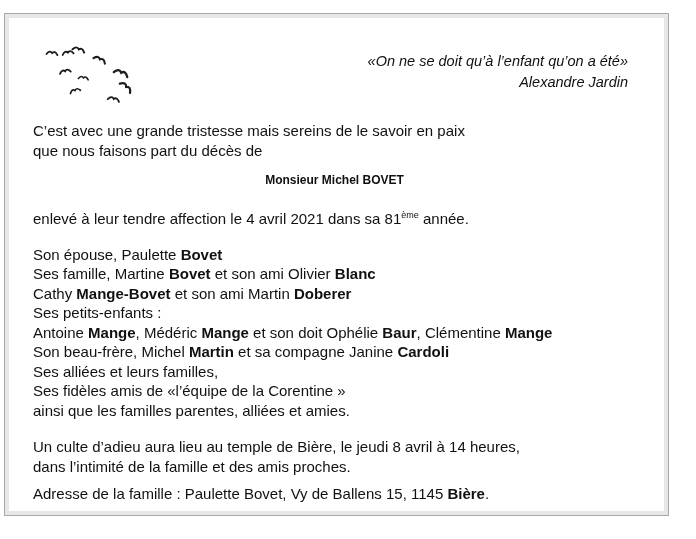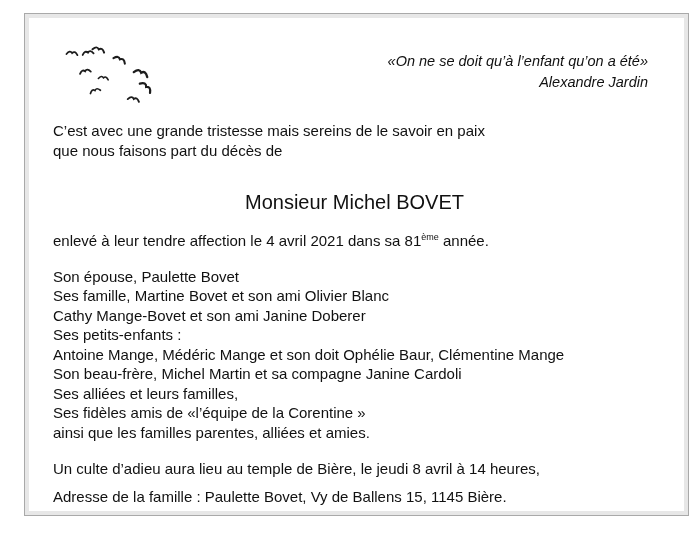--- a/index.html
+++ b/index.html
@@ -6,21 +6,21 @@
   body {
     width: 696px; height: 539px;
     background: #ffffff;
     font-family: "Liberation Sans", sans-serif;
     color: #111111;
     position: relative;
     overflow: hidden;
   }
   .frame {
     position: absolute;
-    left: 24px; top: 13px;
+    left: 4px; top: 13px;
     width: 665px; height: 503px;
     box-sizing: border-box;
     border: 1px solid var(--border-outer, #a9a9a9);
     background: #ffffff;
   }
   .frame-inner {
     width: 100%; height: 100%;
     box-sizing: border-box;
     border: 4px solid var(--border-inner, #e7e7e7);
     position: relative;
@@ -42,30 +42,30 @@
   }
   .content {
     padding: 0 28px 0 24px;
     font-size: 15px;
     line-height: 19.5px;
   }
   .content .line { min-height: 19.5px; }
   .intro   { margin-top: 28px; }
   .title   {
     text-align: center;
-    font-weight: normal;
-    font-size: 20px;
+    font-weight: bold;
+    font-size: 12px;
     line-height: 20px;
-    margin-top: 32px;
+    margin-top: 10px;
   }
   .death   { margin-top: 19px; }
   .family  { margin-top: 16px; }
   .ceremony{ margin-top: 17px; }
   .address { margin-top: 8px; }
-  .b { font-weight: normal; }
+  .b { font-weight: bold; }
   sup { font-size: 0.6em; line-height: 0; }
 </style>
 </head>
 <body>
 
 <div class="frame">
   <div class="frame-inner">
 
     <svg class="birds" viewBox="0 0 114 76" aria-hidden="true">
       <defs>
@@ -94,30 +94,31 @@
           <div class="line"><span>que nous faisons part du décès de</span></div>
         </div>
 
       <div class="title">Monsieur Michel BOVET</div>
 
       <div class="death"><span>enlevé à leur tendre affection le 4 avril 2021 dans sa 81</span><sup>ème</sup><span> année.</span></div>
 
       <div class="family">
           <div class="line"><span>Son épouse, Paulette </span><span class="b">Bovet</span></div>
           <div class="line"><span>Ses famille, Martine </span><span class="b">Bovet</span><span> et son ami Olivier </span><span class="b">Blanc</span></div>
-          <div class="line"><span>Cathy </span><span class="b">Mange-Bovet</span><span> et son ami Janine </span><span class="b">Doberer</span></div>
+          <div class="line"><span>Cathy </span><span class="b">Mange-Bovet</span><span> et son ami Martin </span><span class="b">Doberer</span></div>
           <div class="line"><span>Ses petits-enfants :</span></div>
           <div class="line"><span>Antoine </span><span class="b">Mange</span><span>, Médéric </span><span class="b">Mange</span><span> et son doit Ophélie </span><span class="b">Baur</span><span>, Clémentine </span><span class="b">Mange</span></div>
           <div class="line"><span>Son beau-frère, Michel </span><span class="b">Martin</span><span> et sa compagne Janine </span><span class="b">Cardoli</span></div>
           <div class="line"><span>Ses alliées et leurs familles,</span></div>
           <div class="line"><span>Ses fidèles amis de «l’équipe de la Corentine »</span></div>
           <div class="line"><span>ainsi que les familles parentes, alliées et amies.</span></div>
         </div>
 
       <div class="ceremony">
           <div class="line"><span>Un culte d’adieu aura lieu au temple de Bière, le jeudi 8 avril à 14 heures,</span></div>
+          <div class="line"><span>dans l’intimité de la famille et des amis proches.</span></div>
         </div>
 
       <div class="address"><span>Adresse de la famille : Paulette Bovet, Vy de Ballens 15, 1145 </span><span class="b">Bière</span><span>.</span></div>
     </div>
 
   </div>
 </div>
 
 </body></html>

